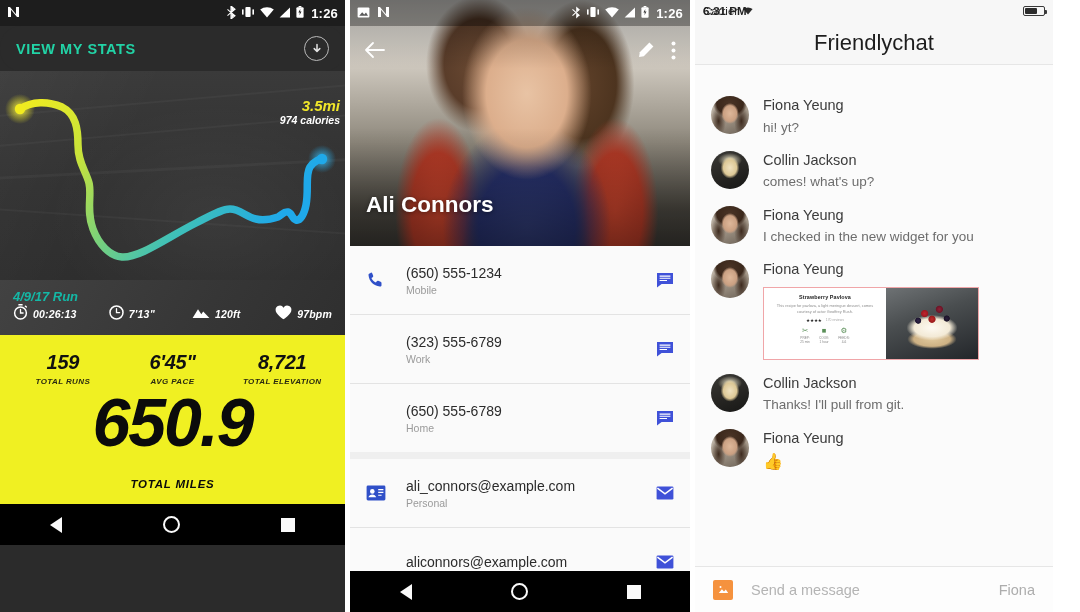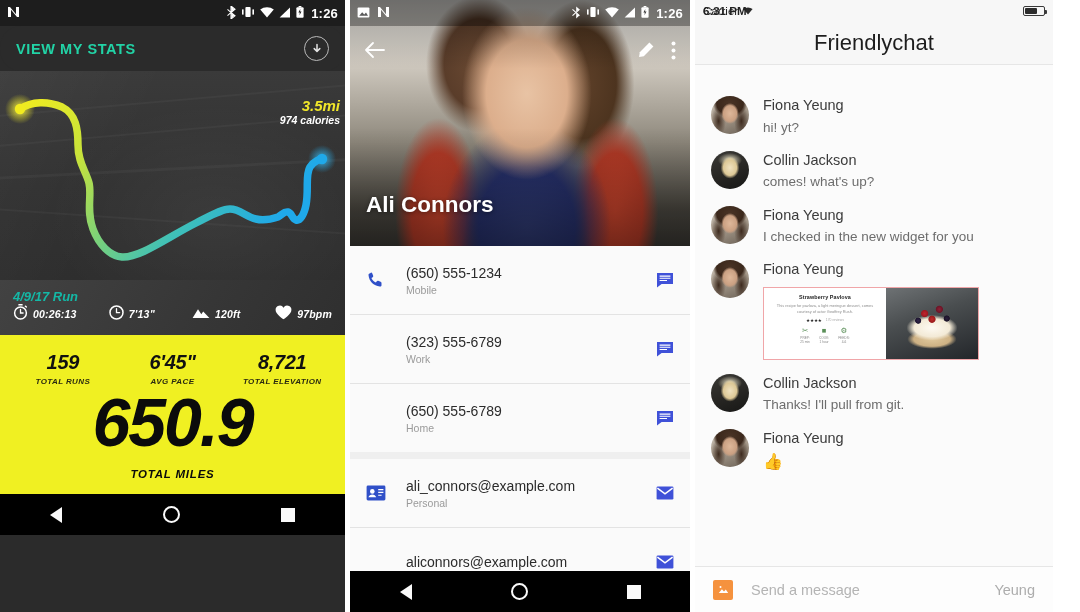--- a/index.html
+++ b/index.html
@@ -63,21 +63,21 @@
   .metric .mval { font-size: 10.5px; font-weight: bold; font-style: italic; letter-spacing: 0.2px; }
   .m1 { width: 106px; } .m2 { width: 92px; } .m3 { width: 92px; } .m4 { width: auto; }
 
   .run-yellow { background: #f0f022; flex: 1; display: flex; flex-direction: column; }
   .yellow-top { display: flex; padding: 16px 8px 2px 8px; }
   .ycell { flex: 1; text-align: center; }
   .ycell .num { font-size: 20px; font-weight: bold; color: #111; font-style: italic; letter-spacing: -0.3px; }
   .ycell .lab { font-size: 8px; font-weight: bold; color: #2a2a10; font-style: italic; letter-spacing: 0.4px; margin-top: 3px; }
   .yellow-big { flex: 1; display: flex; flex-direction: column; align-items: center; justify-content: center; padding-bottom: 14px; }
   .yellow-big .big { font-size: 68px; font-weight: bold; font-style: italic; color: #0b0b0b; letter-spacing: -2px; line-height: 1; }
-  .yellow-big .sub { font-size: 11.5px; font-weight: bold; font-style: italic; color: #0b0b0b; letter-spacing: 0.8px; margin-top: 12px; }
+  .yellow-big .sub { font-size: 11.5px; font-weight: bold; font-style: italic; color: #0b0b0b; letter-spacing: 0.8px; margin-top: 22px; }
 
   
   .and-nav { height: 41px; background: #000; display: flex; align-items: center; justify-content: space-around; }
   .nav-back { width: 0; height: 0; border-top: 8px solid transparent; border-bottom: 8px solid transparent; border-right: 12px solid #fafafa; }
   .nav-home { width: 17px; height: 17px; border-radius: 50%; border: 2px solid #fafafa; }
   .nav-recent { width: 14px; height: 14px; background: #fafafa; }
 
   
   .panel-contact { position: relative; width: 350px; height: 612px; background: #fafafa; overflow: hidden; border-left: 5px solid #fff; border-right: 5px solid #fff; }
   .contact-hero { position: relative; height: 246px; overflow: hidden; background: #8a8376; }
@@ -629,17 +629,17 @@
 
     <div class="chat-input">
       <div class="imgbtn">
         <svg width="13" height="11" viewBox="0 0 13 11">
             <rect x="0.5" y="0.5" width="12" height="10" rx="1" fill="#f5923e"></rect>
             <path d="M1.8 9l3.1-3.8 2.1 2.3 1.8-2 2.4 3.5z" fill="#fff"></path>
             <circle cx="3.5" cy="3" r="1" fill="#fff"></circle>
           </svg>
       </div>
       <div class="ph">Send a message</div>
-      <div class="send">Yeung</div>
+      <div class="send">Fiona</div>
     </div>
   </div>
 
 </div>
 
 </body></html>

